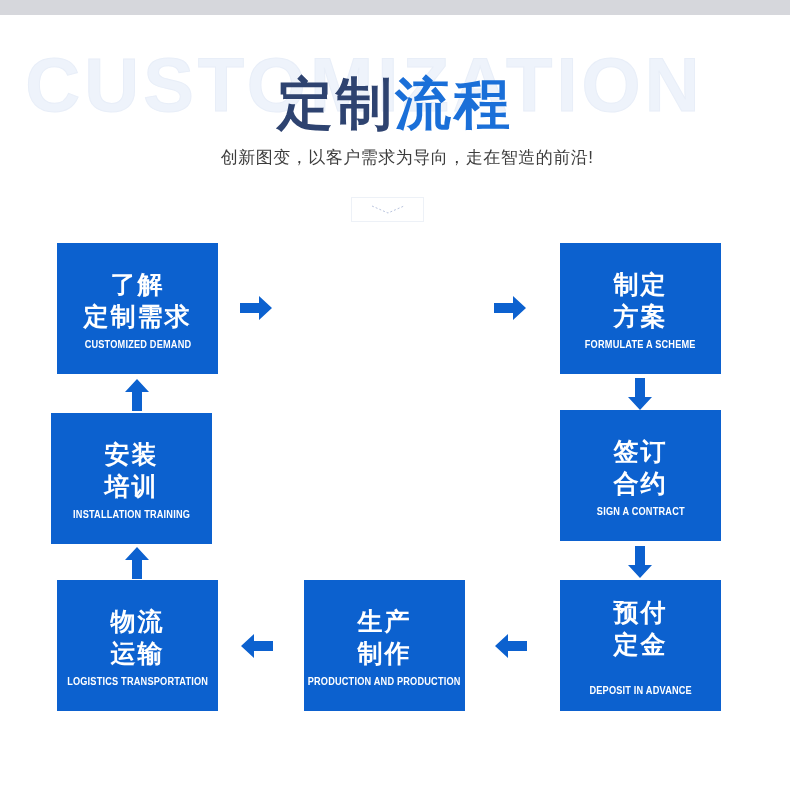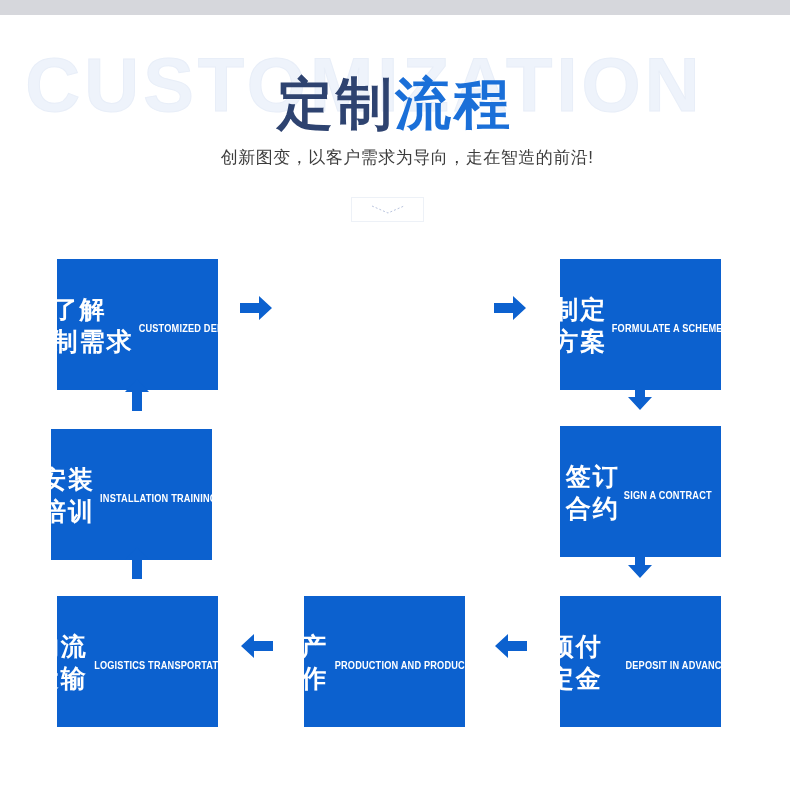--- a/index.html
+++ b/index.html
@@ -94,24 +94,23 @@
     height: 500px;
   }
   .box {
     position: absolute;
     width: 161px;
     height: 131px;
     background: #0c61cf;
     color: #ffffff;
     box-sizing: border-box;
     display: flex;
-    flex-direction: row;
+    flex-direction: column;
     align-items: center;
     justify-content: center;
-    margin-top: 16px;
   }
   .box .cn {
     font-size: 25px;
     font-weight: bold;
     line-height: 32px;
     letter-spacing: 2px;
     text-align: center;
     white-space: nowrap;
   }
   .box .en {

